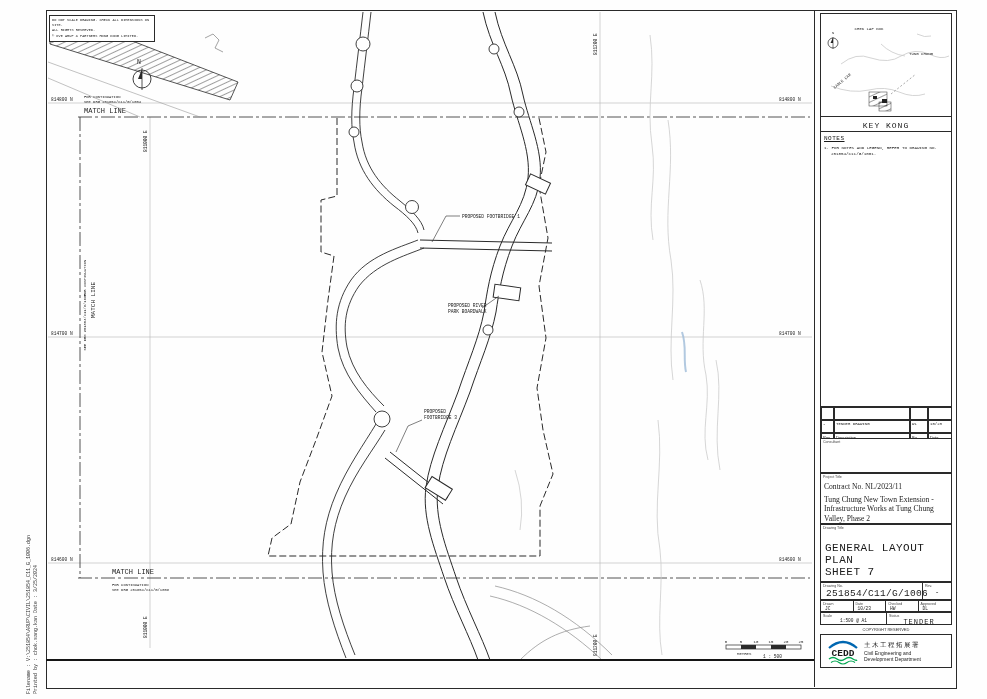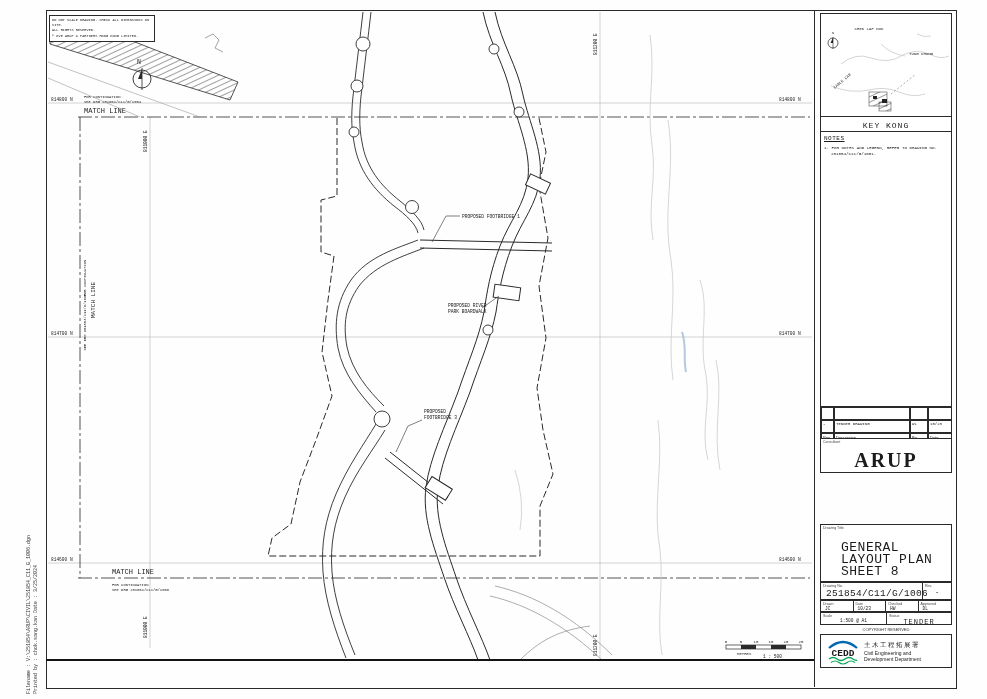--- a/index.html
+++ b/index.html
@@ -32,21 +32,21 @@
   .rcell{border:0.45px solid #2a2a2a;font-size:4px;padding:1px 1px;height:9px;overflow:hidden;
       font-family:"Liberation Sans",sans-serif;}
   .rcell.mono{font-family:"Liberation Mono",monospace;}
   #consultant-box{top:428px;height:35px;}
   #arup{ text-align:center;margin-top:5px;font-family:"Liberation Serif",serif;font-weight:bold;
       font-size:20px;letter-spacing:2px;}
   #project-box{top:463px;height:51px;font-family:"Liberation Serif",serif;}
   .proj-line{font-size:7.6px;line-height:9.5px;margin:0 0 0 3px;}
   #contract{margin-top:3px;}
   #dtitle-box{top:514px;height:58px;}
-  .dt-line{font-size:13px;line-height:12px;margin-left:20px;letter-spacing:0.5px;}
+  .dt-line{font-size:11px;line-height:12px;margin-left:4px;letter-spacing:0.5px;}
   #dno-box{top:572px;height:18px;display:flex;}
   #dno-left{width:101px;border-right:0.7px solid #2a2a2a;}
   #dno-val{font-size:9.5px;margin:0 0 0 5px;letter-spacing:0.3px;}
   #dno-right{flex:1;text-align:center;}
   #signoff{top:590px;height:12px;display:flex;}
   .sig-cell{width:33px;border-right:0.6px solid #2a2a2a;box-sizing:border-box;}
   .sig-cell:last-child{border-right:none;}
   .sig-val{font-size:4.5px;margin-left:4px;}
   #scalestatus{top:602px;height:13px;display:flex;justify-content:flex-end;}
   #scale-cell{width:66px;border-right:0.7px solid #2a2a2a;box-sizing:border-box;}
@@ -277,28 +277,34 @@
       <div class="rcell mono">WL</div>
       <div class="rcell mono">10/23</div>
       <div class="rcell">Rev</div>
       <div class="rcell">Description</div>
       <div class="rcell">By</div>
       <div class="rcell">Date</div>
     </div>
 
     <div class="tbox" id="consultant-box">
       <div class="flabel">Consultant</div>
-      <div id="arup">ARUP</div>
-    </div>
-
+    </div>
+
+    <div class="tbox" id="project-box">
+      <div class="flabel">Project Title</div>
+      <div class="proj-line" id="contract">Contract No. NL/2023/11</div>
+      <div class="proj-line" style="margin-top:3px;">Tung Chung New Town Extension -</div>
+      <div class="proj-line">Infrastructure Works at Tung Chung</div>
+      <div class="proj-line">Valley, Phase 2</div>
+    </div>
 
     <div class="tbox" id="dtitle-box">
       <div class="flabel">Drawing Title</div>
       <div class="dt-line" style="margin-top:12px;">GENERAL LAYOUT PLAN</div>
-      <div class="dt-line">SHEET 8</div>
+      <div class="dt-line">SHEET 7</div>
     </div>
 
     <div class="tbox" id="dno-box">
       <div id="dno-left">
         <div class="flabel">Drawing No.</div>
         <div id="dno-val">251854/C11/G/1006</div>
       </div>
       <div id="dno-right">
         <div class="flabel" style="text-align:left">Rev.</div>
         <div style="font-size:7px;">-</div>

